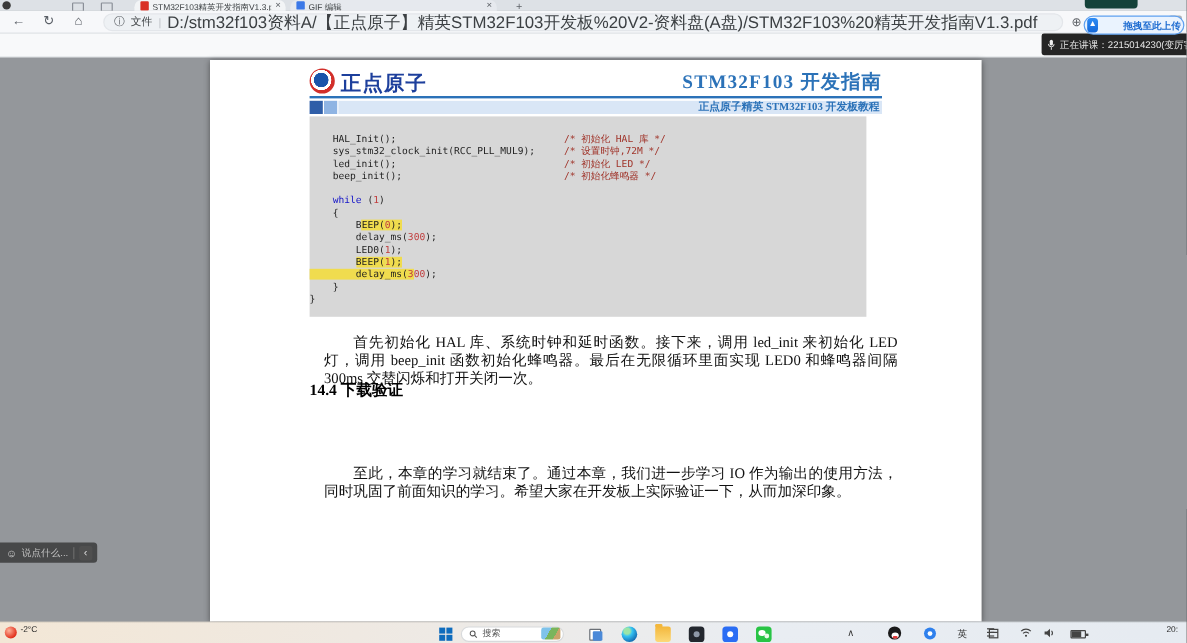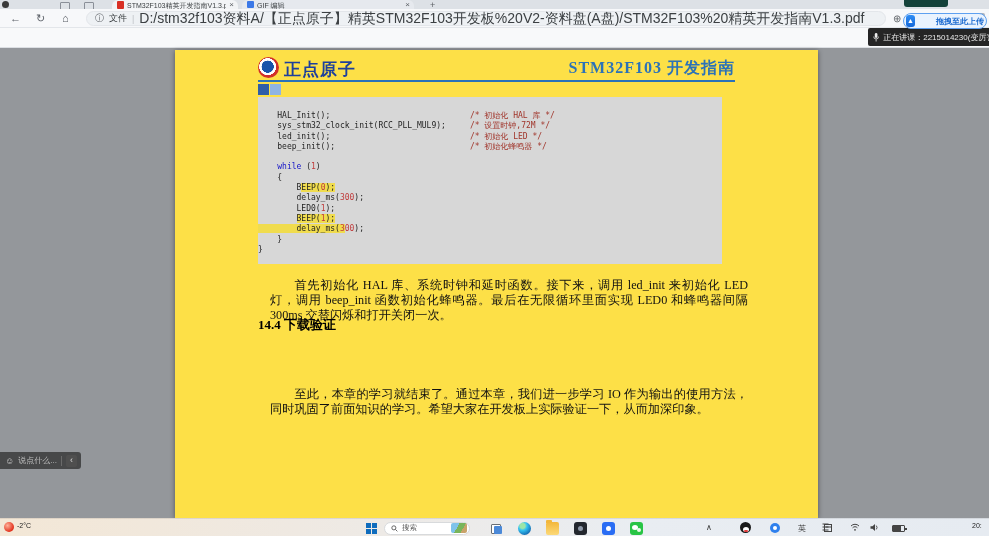--- a/index.html
+++ b/index.html
@@ -55,21 +55,21 @@
   .pagetotal{position:absolute;left:568px;top:34px;font-size:9px;color:#3c4043;}
   .layout-ico{position:absolute;left:638px;top:33px;width:9px;height:11px;border:1px solid #5f6368;border-radius:1px;box-sizing:border-box;}
   .layout-ico::after{content:"";position:absolute;left:1px;top:2px;width:5px;height:1px;background:#5f6368;box-shadow:0 3px 0 #5f6368;}
   .search-ico{position:absolute;left:852px;top:33px;}
   
   .lecture{position:absolute;left:868px;top:28px;width:121px;height:18px;background:#252525;z-index:25;
            display:flex;align-items:center;gap:4px;padding-left:5px;box-sizing:border-box;border-radius:2px 0 0 2px;}
   .lecture .txt{font-size:8px;color:#e8e8e8;white-space:nowrap;overflow:hidden;}
   
   .content{position:absolute;left:0;top:48px;width:989px;height:470px;background:#94979b;}
-  .page{position:absolute;left:175px;top:2px;width:643px;height:468px;background:#fde047;box-shadow:0 1px 5px rgba(0,0,0,.45);}
+  .page{position:absolute;left:175px;top:2px;width:643px;height:468px;background:#ffffff;box-shadow:0 1px 5px rgba(0,0,0,.45);}
   .logo{position:absolute;left:83px;top:7px;width:21px;height:21px;border-radius:50%;
         background:radial-gradient(circle at 46% 46%,#1a54aa 0 37%,#ffffff 39% 52%,#d22f2a 54% 100%);}
   .brand{position:absolute;left:109px;top:8px;font-size:17px;font-weight:bold;color:#1d3f9c;letter-spacing:1px;}
   .doc-title{position:absolute;right:83px;top:8px;font-family:"Liberation Serif",serif;font-size:16px;font-weight:bold;
              color:#2b72b8;letter-spacing:1px;}
   .rule{position:absolute;left:83px;right:83px;top:30px;height:2px;background:#2b72b8;}
   .sub-sq1{position:absolute;left:83px;top:34px;width:11px;height:11px;background:#2f5ea8;}
   .sub-sq2{position:absolute;left:95px;top:34px;width:11px;height:11px;background:#8fb4e3;}
   .sub-bar{position:absolute;left:107px;right:83px;top:34px;height:11px;background:#d9e6f6;
            font-family:"Liberation Serif",serif;font-size:9px;font-weight:bold;color:#2b72b8;
@@ -224,20 +224,21 @@
   </div>
 
   <div class="content">
     <div class="page">
       <div class="logo"></div>
       <div class="brand">正点原子</div>
       <div class="doc-title">STM32F103 开发指南</div>
       <div class="rule"></div>
       <div class="sub-sq1"></div>
       <div class="sub-sq2"></div>
+      <div class="sub-bar">正点原子精英 STM32F103 开发板教程</div>
 
       <div class="codeblock">
           <div class="code-line"><span class="p">    HAL_Init();                             </span><span class="c">/* 初始化 HAL 库 */</span></div>
           <div class="code-line"><span class="p">    sys_stm32_clock_init(RCC_PLL_MUL9);     </span><span class="c">/* 设置时钟,72M */</span></div>
           <div class="code-line"><span class="p">    led_init();                             </span><span class="c">/* 初始化 LED */</span></div>
           <div class="code-line"><span class="p">    beep_init();                            </span><span class="c">/* 初始化蜂鸣器 */</span></div>
           <div class="code-line">&nbsp;</div>
           <div class="code-line"><span class="p">    </span><span class="k">while</span><span class="p"> (</span><span class="n">1</span><span class="p">)</span></div>
           <div class="code-line"><span class="p">    {</span></div>
           <div class="code-line"><span class="p">        B</span><span class="hl">EEP(</span><span class="n hl">0</span><span class="hl">);</span></div>

